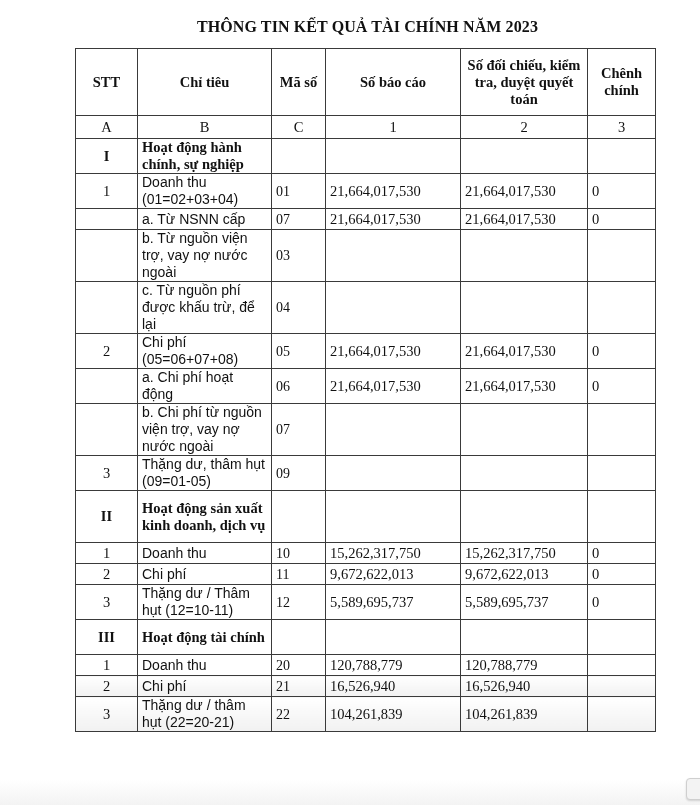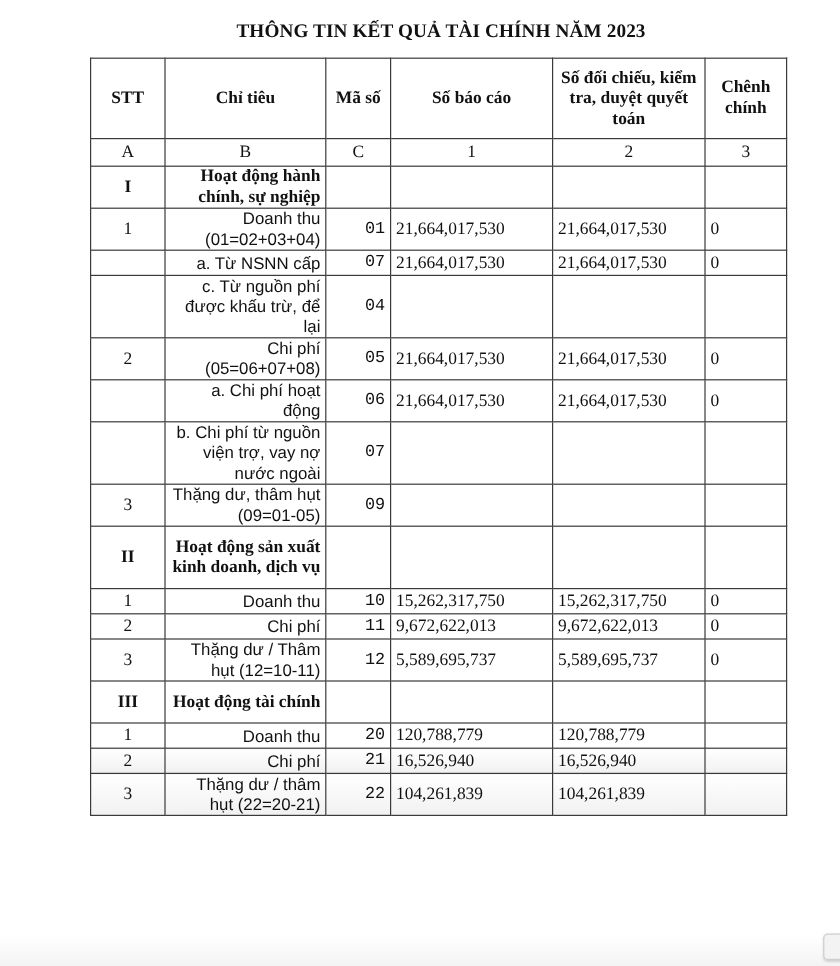--- a/index.html
+++ b/index.html
@@ -25,22 +25,22 @@
     table.report th { font-weight: bold; text-align: center; font-size: 14.5px; }
     col.c-stt { width: 62px; }
     col.c-chi { width: 134px; }
     col.c-ma  { width: 54px; }
     col.c-sbc { width: 135px; }
     col.c-sdc { width: 127px; }
     col.c-cl  { width: 68px; }
     tr.hdr th { height: 66px; }
     tr.letters td { height: 22px; text-align: center; }
     td.stt { text-align: center; }
-    td.ma { text-align: right; font-family: Liberation Mono, monospace; font-size: 14px; }
-    td.chi { text-align: right; font-family: "Liberation Sans", "DejaVu Sans", sans-serif; font-size: 14px; }
+    td.ma { text-align: left; font-family: Liberation Serif, serif; font-size: 14px; }
+    td.chi { text-align: left; font-family: "Liberation Sans", "DejaVu Sans", sans-serif; font-size: 14px; }
     td.num { text-align: left; }
     tr.section td.chi, tr.section td.stt { font-weight: bold; font-family: "Liberation Serif", "DejaVu Serif", serif; font-size: 14.5px; }
     tr.h2 td { height: 34px; }
     tr.h1 td { height: 20px; }
     tr.h3 td { height: 51px; }
     tr.shade td { background: linear-gradient(#ffffff, #f1f1f1); }
     .bottom-fade {
       position: absolute; left: 0; top: 780px; width: 700px; height: 25px;
       background: linear-gradient(rgba(255,255,255,0), rgba(235,235,235,0.6));
       pointer-events: none;
@@ -103,20 +103,28 @@
       <tr class="h1">
         <td class="stt"></td>
         <td class="chi">a. Từ NSNN cấp</td>
         <td class="ma">07</td>
         <td class="num">21,664,017,530</td>
         <td class="num">21,664,017,530</td>
         <td class="num">0</td>
       </tr>
       <tr class="h3">
         <td class="stt"></td>
+        <td class="chi">b. Từ nguồn viện trợ, vay nợ nước ngoài</td>
+        <td class="ma">03</td>
+        <td class="num"></td>
+        <td class="num"></td>
+        <td class="num"></td>
+      </tr>
+      <tr class="h3">
+        <td class="stt"></td>
         <td class="chi">c. Từ nguồn phí được khấu trừ, để lại</td>
         <td class="ma">04</td>
         <td class="num"></td>
         <td class="num"></td>
         <td class="num"></td>
       </tr>
       <tr class="h2">
         <td class="stt">2</td>
         <td class="chi">Chi phí (05=06+07+08)</td>
         <td class="ma">05</td>

